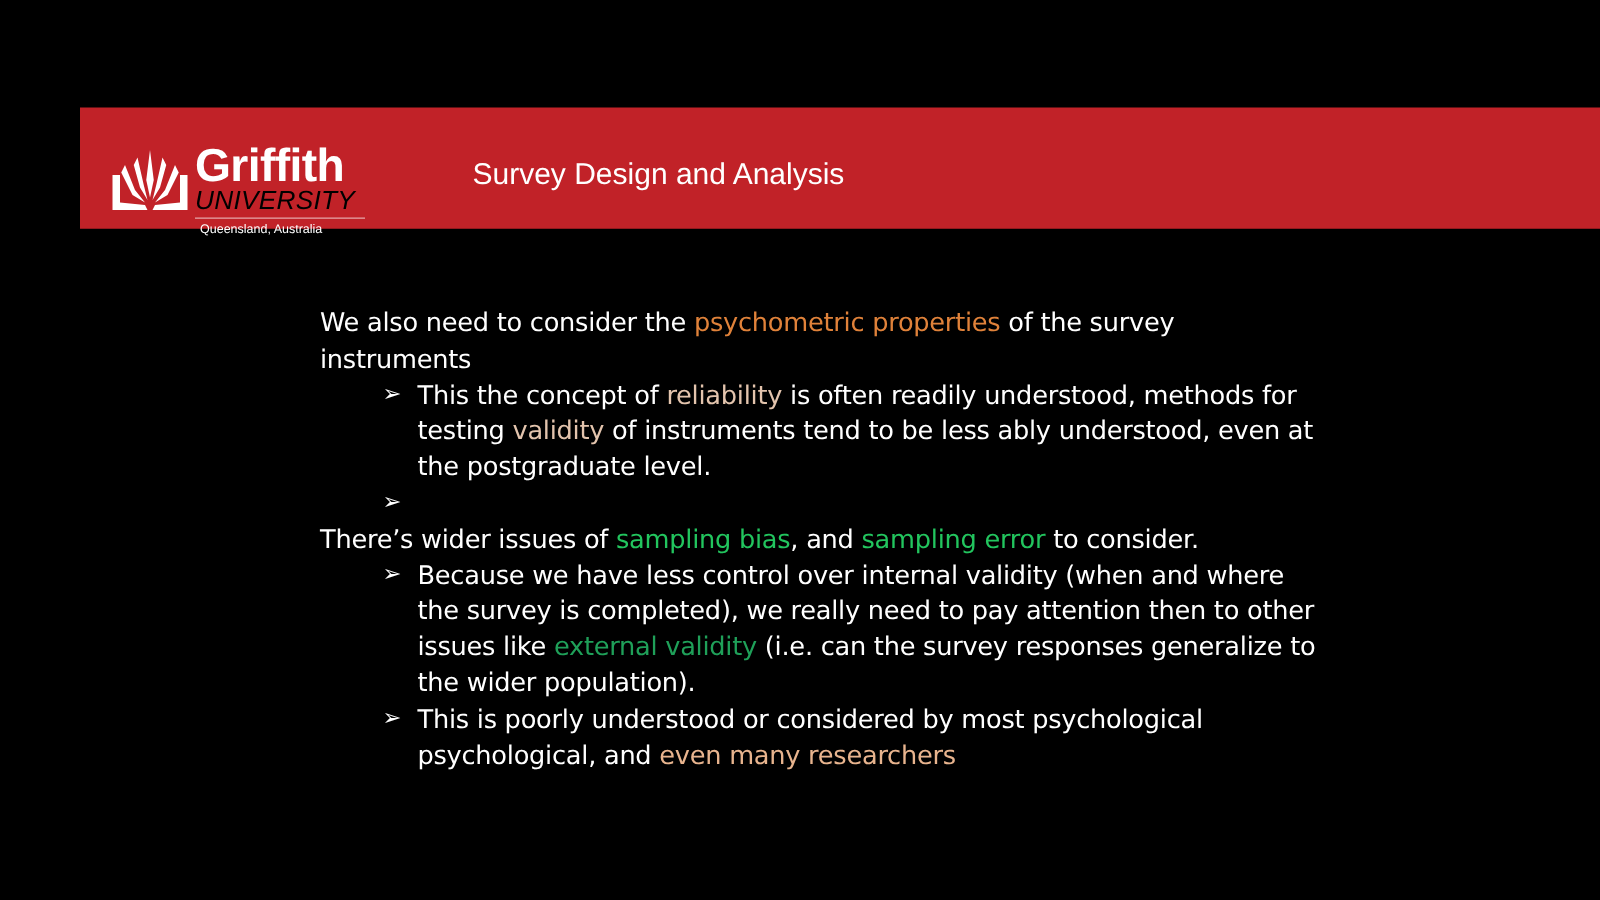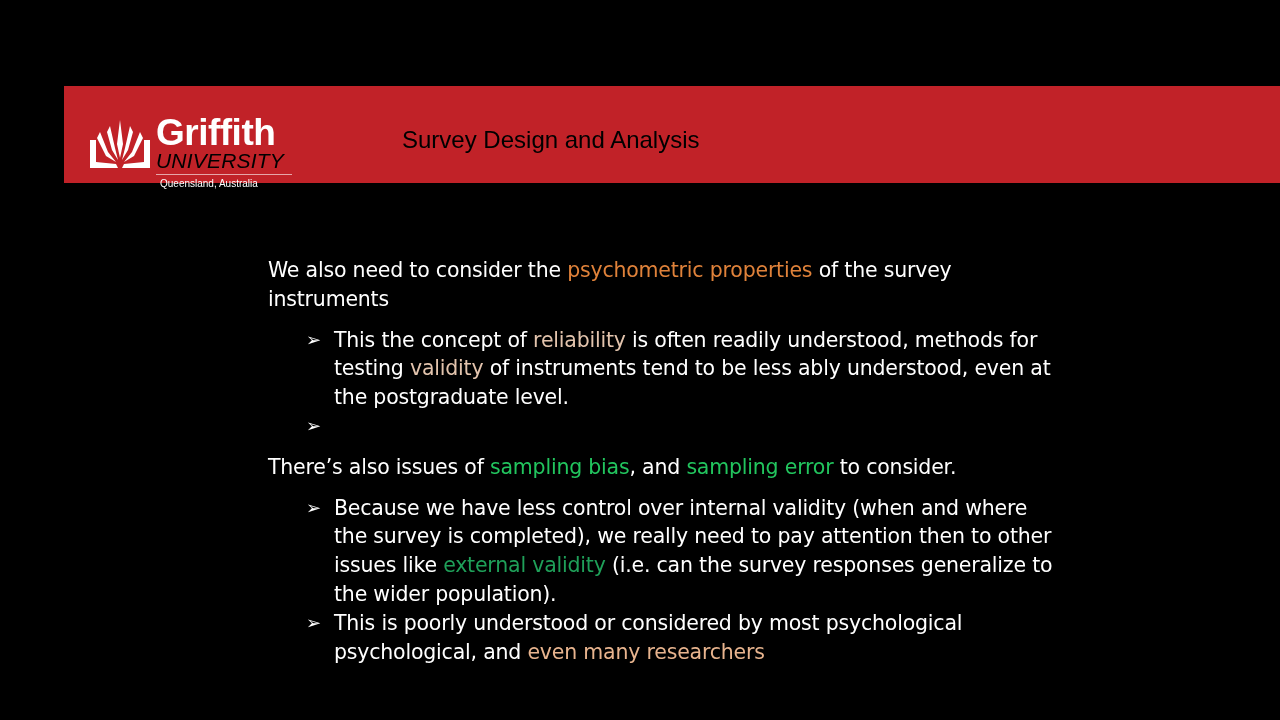--- a/index.html
+++ b/index.html
@@ -20,29 +20,29 @@
   .logo .uni {
     position: absolute; left: 68px; top: 36px; color: #000000;
     font-family: "Liberation Sans", sans-serif; font-size: 21px; line-height: 22px; letter-spacing: 0.2px; font-style: italic;
   }
   .logo .rule { position: absolute; left: 68px; top: 60px; width: 136px; height: 1px; background: rgba(255,255,255,0.6); }
   .logo .loc {
     position: absolute; left: 72px; top: 63px; color: #fff;
     font-family: "Liberation Sans", sans-serif; font-size: 10px; line-height: 14px;
   }
   .title-block {
-    position: absolute; left: 314px; top: 38px; color: #000000;
-    font-family: "Liberation Sans", sans-serif; font-size: 24px; line-height: 32px; margin-left: 24px;
+    position: absolute; left: 314px; top: 38px; color: #ffffff;
+    font-family: "Liberation Sans", sans-serif; font-size: 24px; line-height: 32px;
   }
   .content {
     position: absolute; left: 256px; top: 244px; width: 800px; color: #fff;
     font-family: "DejaVu Sans", sans-serif; font-size: 20.5px; line-height: 28.8px;
     letter-spacing: -0.2px;
   }
-  .para { margin: 12px; }
+  .para { margin: 0; }
   .bullets { margin: 0; padding: 0; list-style: none; }
   .bullets li { position: relative; padding-left: 78px; }
   .bullets li .arrow { position: absolute; left: 50px; top: 0; font-size: 18px; }
   .gap { height: 28.8px; }
   .orange { color: #e0823a; }
   .tan { color: #e3c4ad; }
   .blue { color: #22c55e; }
   .green { color: #1fa059; }
   .peach { color: #e8b48e; }
 </style>
@@ -76,21 +76,21 @@
   <p class="para"><span>We also need to consider the </span><span class="orange">psychometric properties</span><span> of the survey instruments</span></p>
   <ul class="bullets">
     <li>
       <span class="arrow">➢</span><span>This the concept of </span><span class="tan">reliability</span><span> is often readily understood, methods for testing </span><span class="tan">validity</span><span> of instruments tend to be less ably understood, even at the postgraduate level.</span>
     </li>
     <li>
       <span class="arrow">➢</span>
     </li>
   </ul>
   <div class="gap"></div>
-  <p class="para"><span>There’s also issues of </span><span class="blue">sampling bias</span><span>, and </span><span class="blue">sampling error</span><span> to consider.</span></p>
+  <p class="para"><span>There’s wider issues of </span><span class="blue">sampling bias</span><span>, and </span><span class="blue">sampling error</span><span> to consider.</span></p>
   <ul class="bullets">
     <li>
       <span class="arrow">➢</span><span>Because we have less control over internal validity (when and where the survey is completed), we really need to pay attention then to other issues like </span><span class="green">external validity</span><span> (i.e. can the survey responses generalize to the wider population).</span>
     </li>
     <li>
       <span class="arrow">➢</span><span>This is poorly understood or considered by most psychological psychological, and </span><span class="peach">even many researchers</span>
     </li>
   </ul>
 </div>
 

